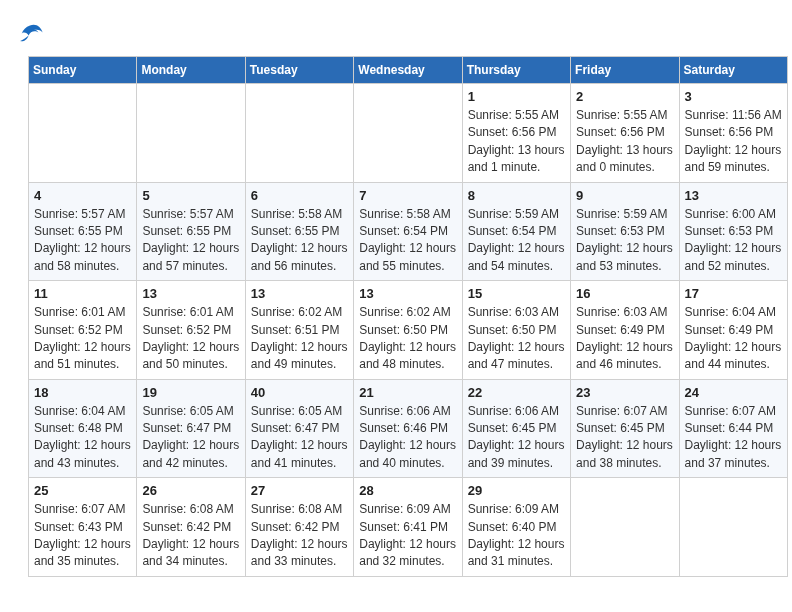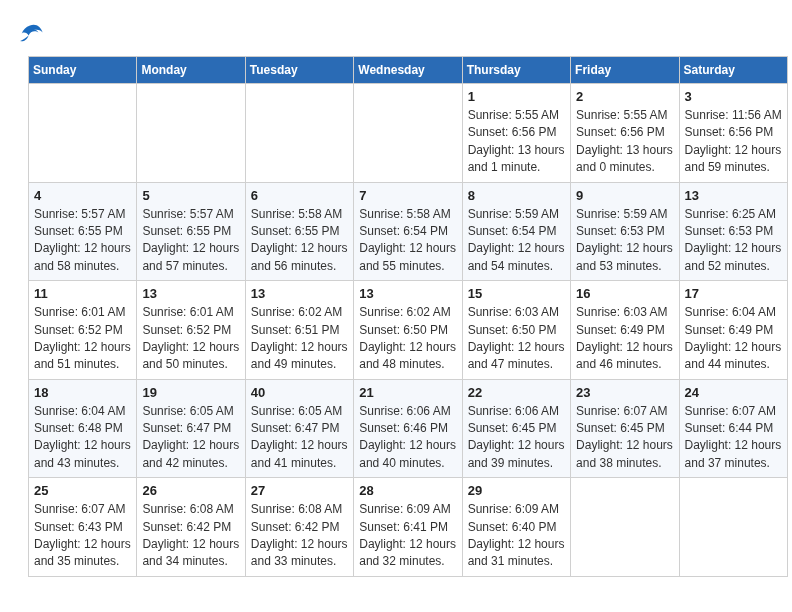--- a/index.html
+++ b/index.html
@@ -190,21 +190,21 @@
         </td>
         <td>
           <div class="day-number">9</div>
           <div class="day-info" style="white-space: pre-line;">Sunrise: 5:59 AM
 Sunset: 6:53 PM
 Daylight: 12 hours
 and 53 minutes.</div>
         </td>
         <td>
           <div class="day-number">13</div>
-          <div class="day-info" style="white-space: pre-line;">Sunrise: 6:25 AM
+          <div class="day-info" style="white-space: pre-line;">Sunrise: 6:00 AM
 Sunset: 6:53 PM
 Daylight: 12 hours
 and 52 minutes.</div>
         </td>
       </tr>
       <tr>
         <td>
           <div class="day-number">11</div>
           <div class="day-info" style="white-space: pre-line;">Sunrise: 6:01 AM
 Sunset: 6:52 PM

